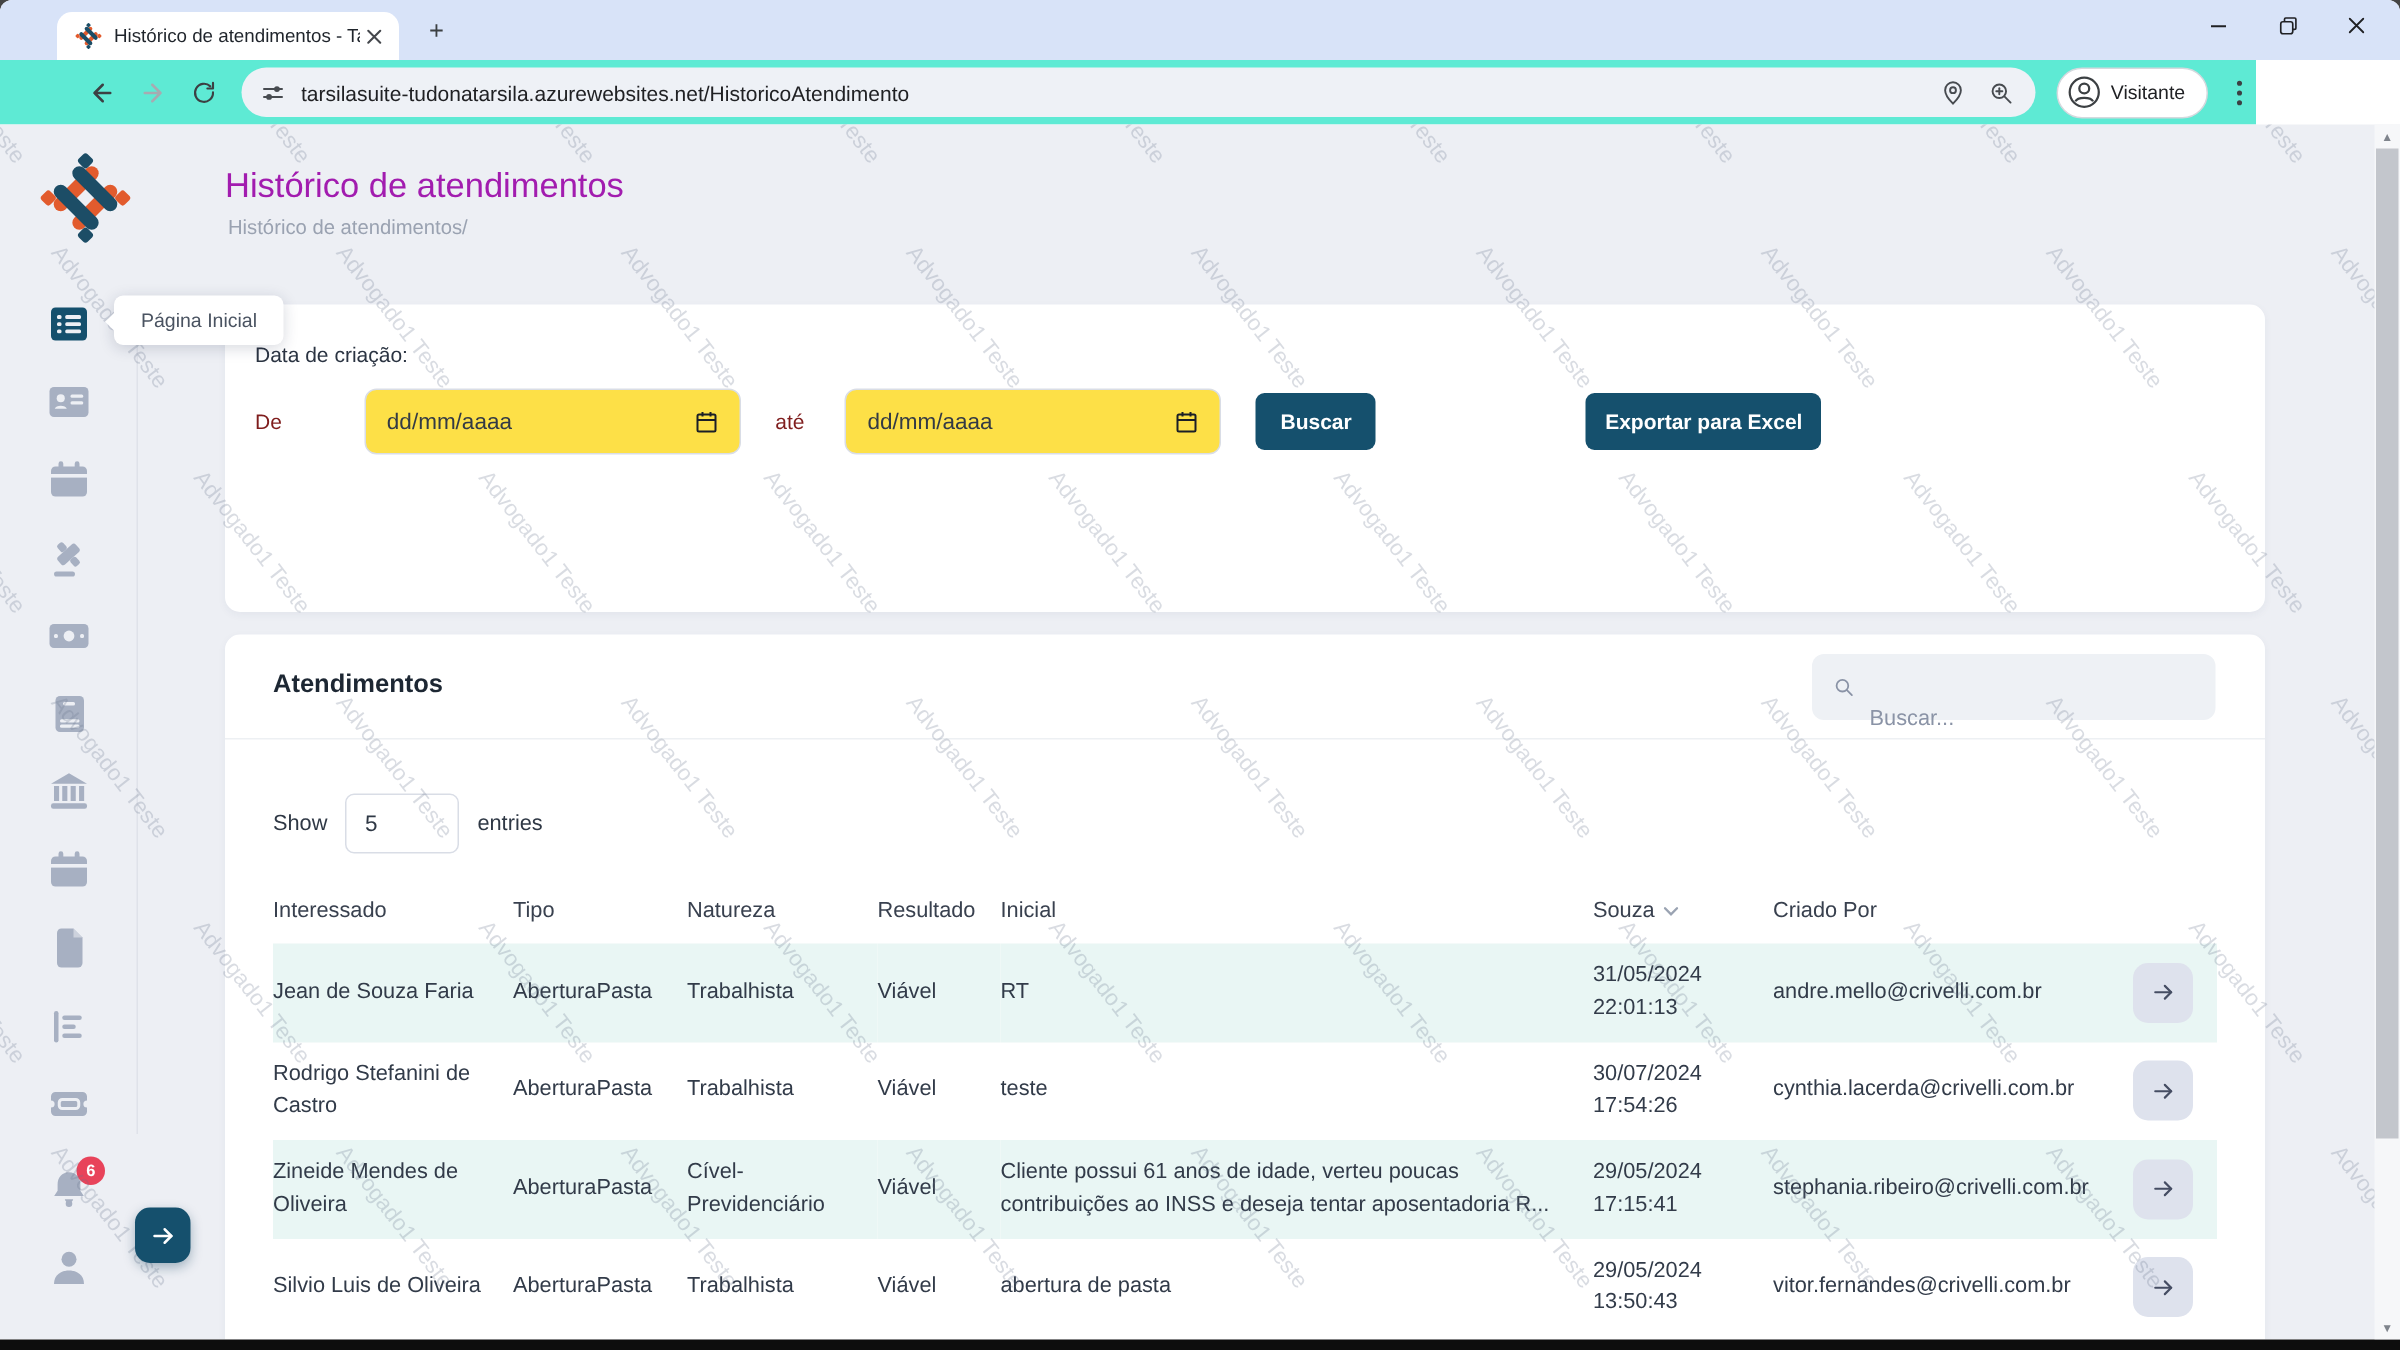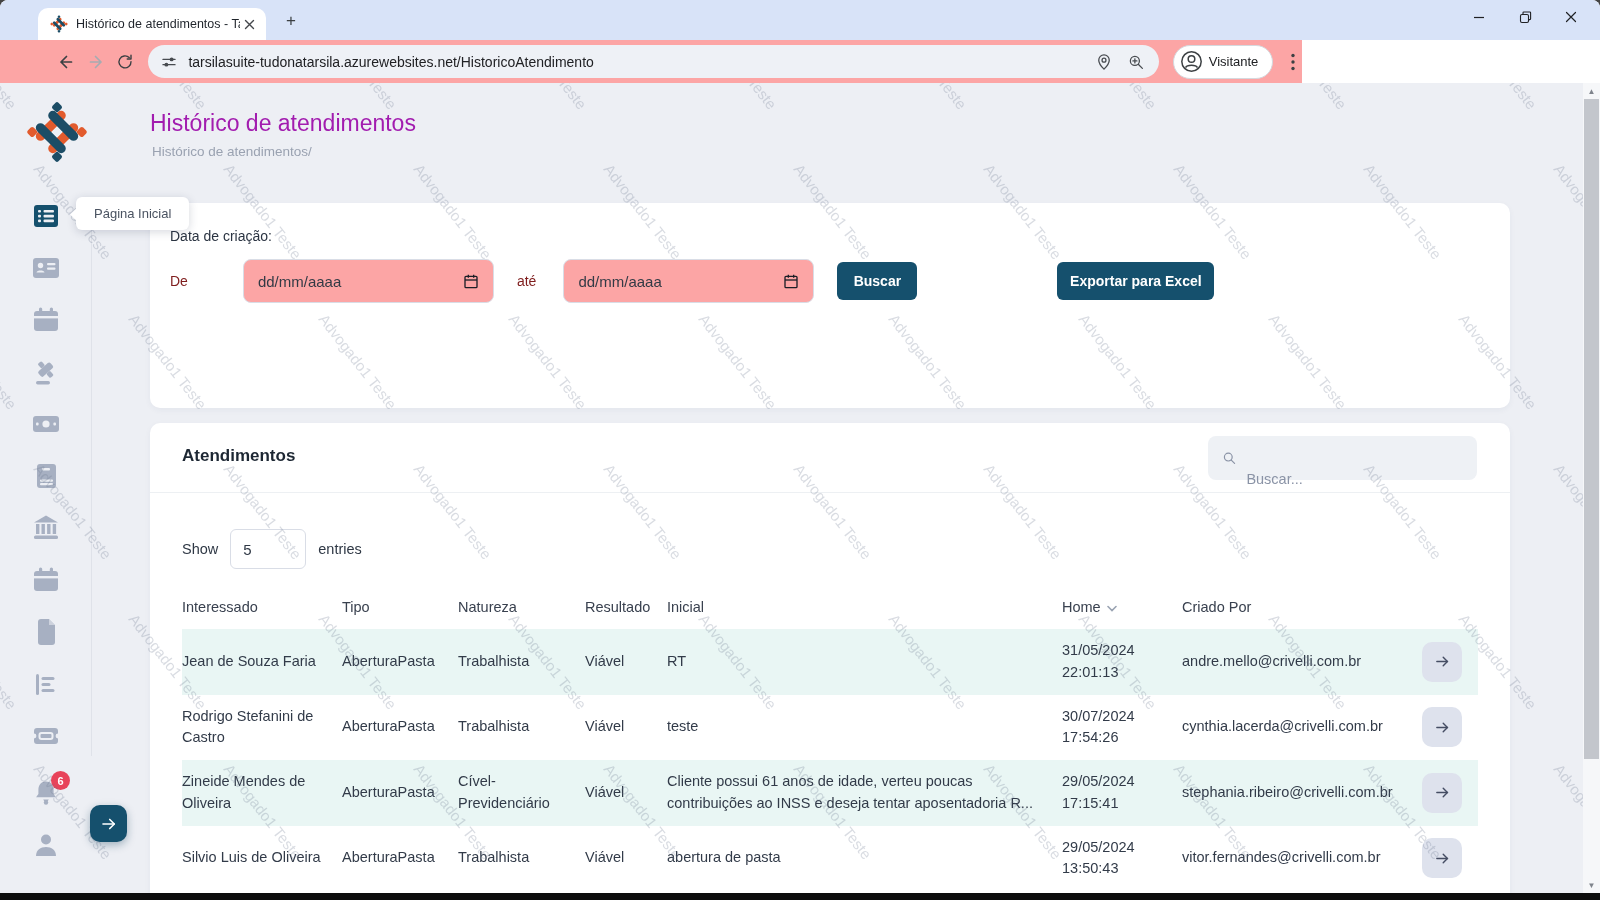--- a/index.html
+++ b/index.html
@@ -10,21 +10,21 @@
   .tabstrip { position:absolute; left:0; top:0; width:1600px; height:40px; background:#d8e3f8; }
   .tab-search { position:absolute; left:34px; top:10px; width:26px; height:20px; display:flex; align-items:center; justify-content:center; cursor:pointer; }
   .tab { position:absolute; left:38px; top:8px; width:228px; height:32px; background:#fff; border-radius:10px 10px 0 0; display:flex; align-items:center; padding:0 8px 0 12px; }
   .tab-fav { flex:0 0 18px; height:18px; margin-right:8px; }
   .tab-title { flex:1; font-size:12.5px; color:#1f242b; white-space:nowrap; overflow:hidden; }
   .tab-close { flex:0 0 18px; height:18px; display:flex; align-items:center; justify-content:center; border-radius:50%; cursor:pointer; }
   .newtab { position:absolute; left:280px; top:10px; width:22px; height:22px; display:flex; align-items:center; justify-content:center; font-size:17px; color:#3c4043; cursor:pointer; }
   .wincontrols { position:absolute; right:6px; top:0; height:34px; display:flex; }
   .winbtn { width:46px; height:34px; display:flex; align-items:center; justify-content:center; cursor:pointer; }
 
-  .toolbar { position:absolute; left:0; top:40px; width:1302px; height:43px; background:#fca5a5; display:flex; align-items:center;padding-left:45px; }
+  .toolbar { position:absolute; left:0; top:40px; width:1504px; height:43px; background:#5eead4; display:flex; align-items:center;padding-left:45px; }
   .navbtn { width:28px; height:28px; display:flex; align-items:center; justify-content:center; border-radius:50%; cursor:pointer; }
   .navbtn.back { margin-left:10px; } .navbtn.fwd { margin-left:8px; } .navbtn.reload { margin-left:8px; }
   .omnibox { margin-left:12px; width:1292px; height:33px; background:#eef1f6; border-radius:17px; display:flex; align-items:center; padding:0 10px 0 12px; }
   .omni-url { flex:1; margin-left:10px; font-size:14px; color:#202124; white-space:nowrap; overflow:hidden; }
   .omni-ic { width:26px; height:26px; display:flex; align-items:center; justify-content:center; border-radius:50%; cursor:pointer; margin-left:6px; }
   .profile-chip { margin-left:14px; height:34px; padding:0 14px 0 6px; background:#fff; border:1px solid #d5d9de; border-radius:17px; display:flex; align-items:center; gap:6px; cursor:pointer; }
   .profile-chip span { font-size:13px; color:#202124; }
   .menu-dots { margin-left:10px; width:24px; height:28px; display:flex; align-items:center; justify-content:center; cursor:pointer; }
 
   
@@ -53,21 +53,21 @@
   .page-title { position:absolute; top:27px; left:0; font-size:23px; font-weight:normal; color:#a21caf; }
   .breadcrumb { position:absolute; top:61px; left:2px; font-size:13.5px; color:#9aa2b1; }
 
   .card { position:absolute; left:0; width:1360px; background:#fff; border-radius:10px; box-shadow:0 2px 6px rgba(30,50,90,.05); }
   .card1 { top:120px; height:205px; }
   .card-h { padding:22px 32px 17px; font-size:16px; font-weight:bold; color:#1d2733; border-bottom:1px solid #edf0f3; }
   .card1-body { padding:25px 20px 0; }
   .field-label { font-size:14px; color:#2b3442; margin-bottom:15px; }
   .filter-row { display:flex; align-items:center; }
   .inline-label { font-size:14px; color:#7f1d1d; }
-  .datebox { width:251px; height:44px; border:1px solid #d9dde6; border-radius:8px; display:flex; align-items:center; justify-content:space-between; padding:0 14px; margin-left:55px; cursor:text; background:#fca5a5; }
+  .datebox { width:251px; height:44px; border:1px solid #d9dde6; border-radius:8px; display:flex; align-items:center; justify-content:space-between; padding:0 14px; margin-left:55px; cursor:text; background:#fde047; }
   .datebox.second { margin-left:27px; }
   .datebox .ph { font-size:15px; color:#333a45; }
   .btn { border:none; border-radius:6px; background:var(--accent); color:#fff; font-size:14px; font-weight:bold; height:38px; cursor:pointer; font-family:inherit; }
   .btn-buscar { width:80px; margin-left:23px; }
   .btn-export { width:157px; margin-left:140px; }
   .lbl-ate { margin-left:23px; }
 
   .card2 { top:340px; height:560px; }
   .card2-head { position:relative; height:70px; border-bottom:1px solid #edf0f3; }
   .card2-title { position:absolute; left:32px; top:23px; font-size:17px; font-weight:bold; color:#1d2733; }
@@ -470,21 +470,21 @@
               <col style="width:240px">
               <col style="width:56px">
           </colgroup>
           <thead>
             <tr>
               <th class="first">Interessado</th>
               <th>Tipo</th>
               <th>Natureza</th>
               <th>Resultado</th>
               <th>Inicial</th>
-              <th><span>Home</span><svg class="sort" width="10" height="7" viewBox="0 0 10 7">
+              <th><span>Souza</span><svg class="sort" width="10" height="7" viewBox="0 0 10 7">
                     <path d="M1 1.5l4 4 4-4" fill="none" stroke="#9aa3b2" stroke-width="1.6" stroke-linecap="round"></path>
                   </svg></th>
               <th>Criado Por</th>
               <th></th>
             </tr>
           </thead>
           <tbody>
               <tr class="odd">
     <td class="first">Jean de Souza Faria</td>
     <td>AberturaPasta</td>

